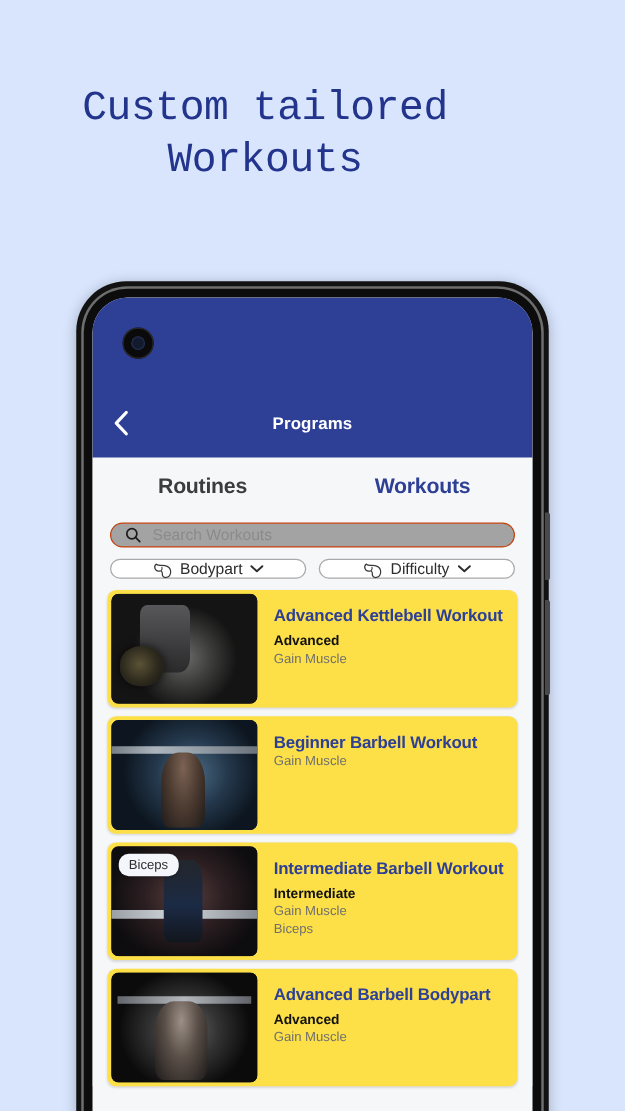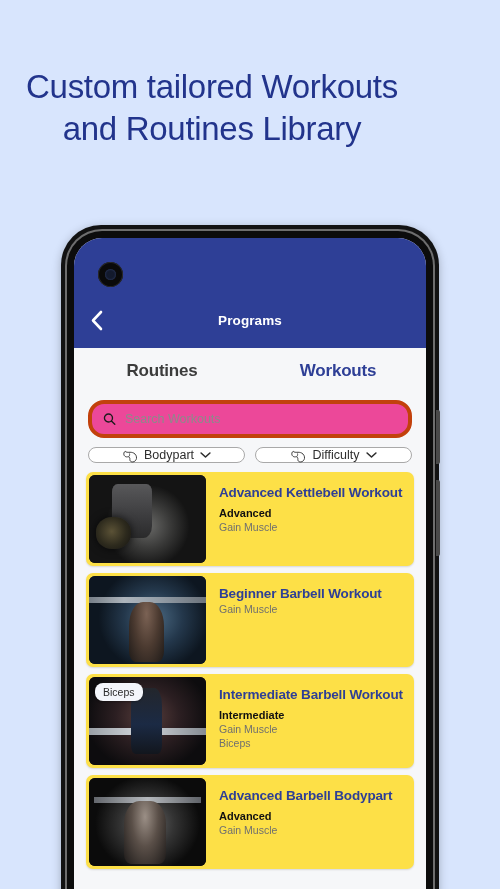--- a/index.html
+++ b/index.html
@@ -18,20 +18,21 @@
     position: absolute;
     top: 66px;
     left: 0;
     width: 424px;
     text-align: center;
     color: #22348c;
     font-size: 33px;
     line-height: 42px;
     font-weight: 400;
     letter-spacing: -0.3px;
+    font-family: Liberation Mono, monospace;
   }
   .headline-line { display: block; }
 
   
   .phone {
     position: absolute;
     left: 61px;
     top: 225px;
     width: 378px;
     height: 700px;
@@ -92,21 +93,21 @@
     left: 7px; top: 7px;
     width: 11px; height: 11px;
     border-radius: 50%;
     background: #131a2d;
     box-shadow: inset 0 0 2px #3a4a7a;
   }
 
   
   .app-header {
     position: relative;
-    height: 110px;
+    height: 128px;
     background: #2e3f96;
   }
   .nav-row {
     position: absolute;
     left: 0; right: 0;
     bottom: 8px;
     height: 40px;
     display: flex;
     align-items: center;
   }
@@ -146,24 +147,24 @@
     cursor: pointer;
     letter-spacing: -0.2px;
   }
   .tab.active { color: #2e3f96; }
   .tab.inactive { color: #3c3c3c; }
 
   
   .controls { padding: 7px 14px 0 14px; background: #f6f7f9; }
 
   .search-box {
-    height: 38px;
-    border: 4px solid #c2410c;
+    height: 20px;
+    border: 1px solid #c2410c;
     border-radius: 16px;
-    background: #ec4899;
+    background: #a3a3a3;
     display: flex;
     align-items: center;
     padding: 0 11px;
     gap: 9px;
   }
   .search-input {
     border: none;
     outline: none;
     background: transparent;
     font-family: "Liberation Sans", sans-serif;
@@ -321,21 +322,20 @@
     content:"";position:absolute;left:30%;top:26%;width:36%;height:72%;
     background:radial-gradient(ellipse at 50% 25%, #9b8f86 0%, #5a4f48 45%, #1d1a19 100%);
     border-radius:36% 36% 16% 16%;
   }
 </style>
 </head>
 <body>
 
 <div class="headline">
   <span class="headline-line">Custom tailored Workouts</span>
-  <span class="headline-line">and Routines Library</span>
 </div>
 
 <div class="phone">
   <div class="phone-inner-ring"></div>
   <div class="phone-bezel"></div>
 
   <div class="side-btn power"></div>
   <div class="side-btn volume"></div>
 
   <div class="screen">

